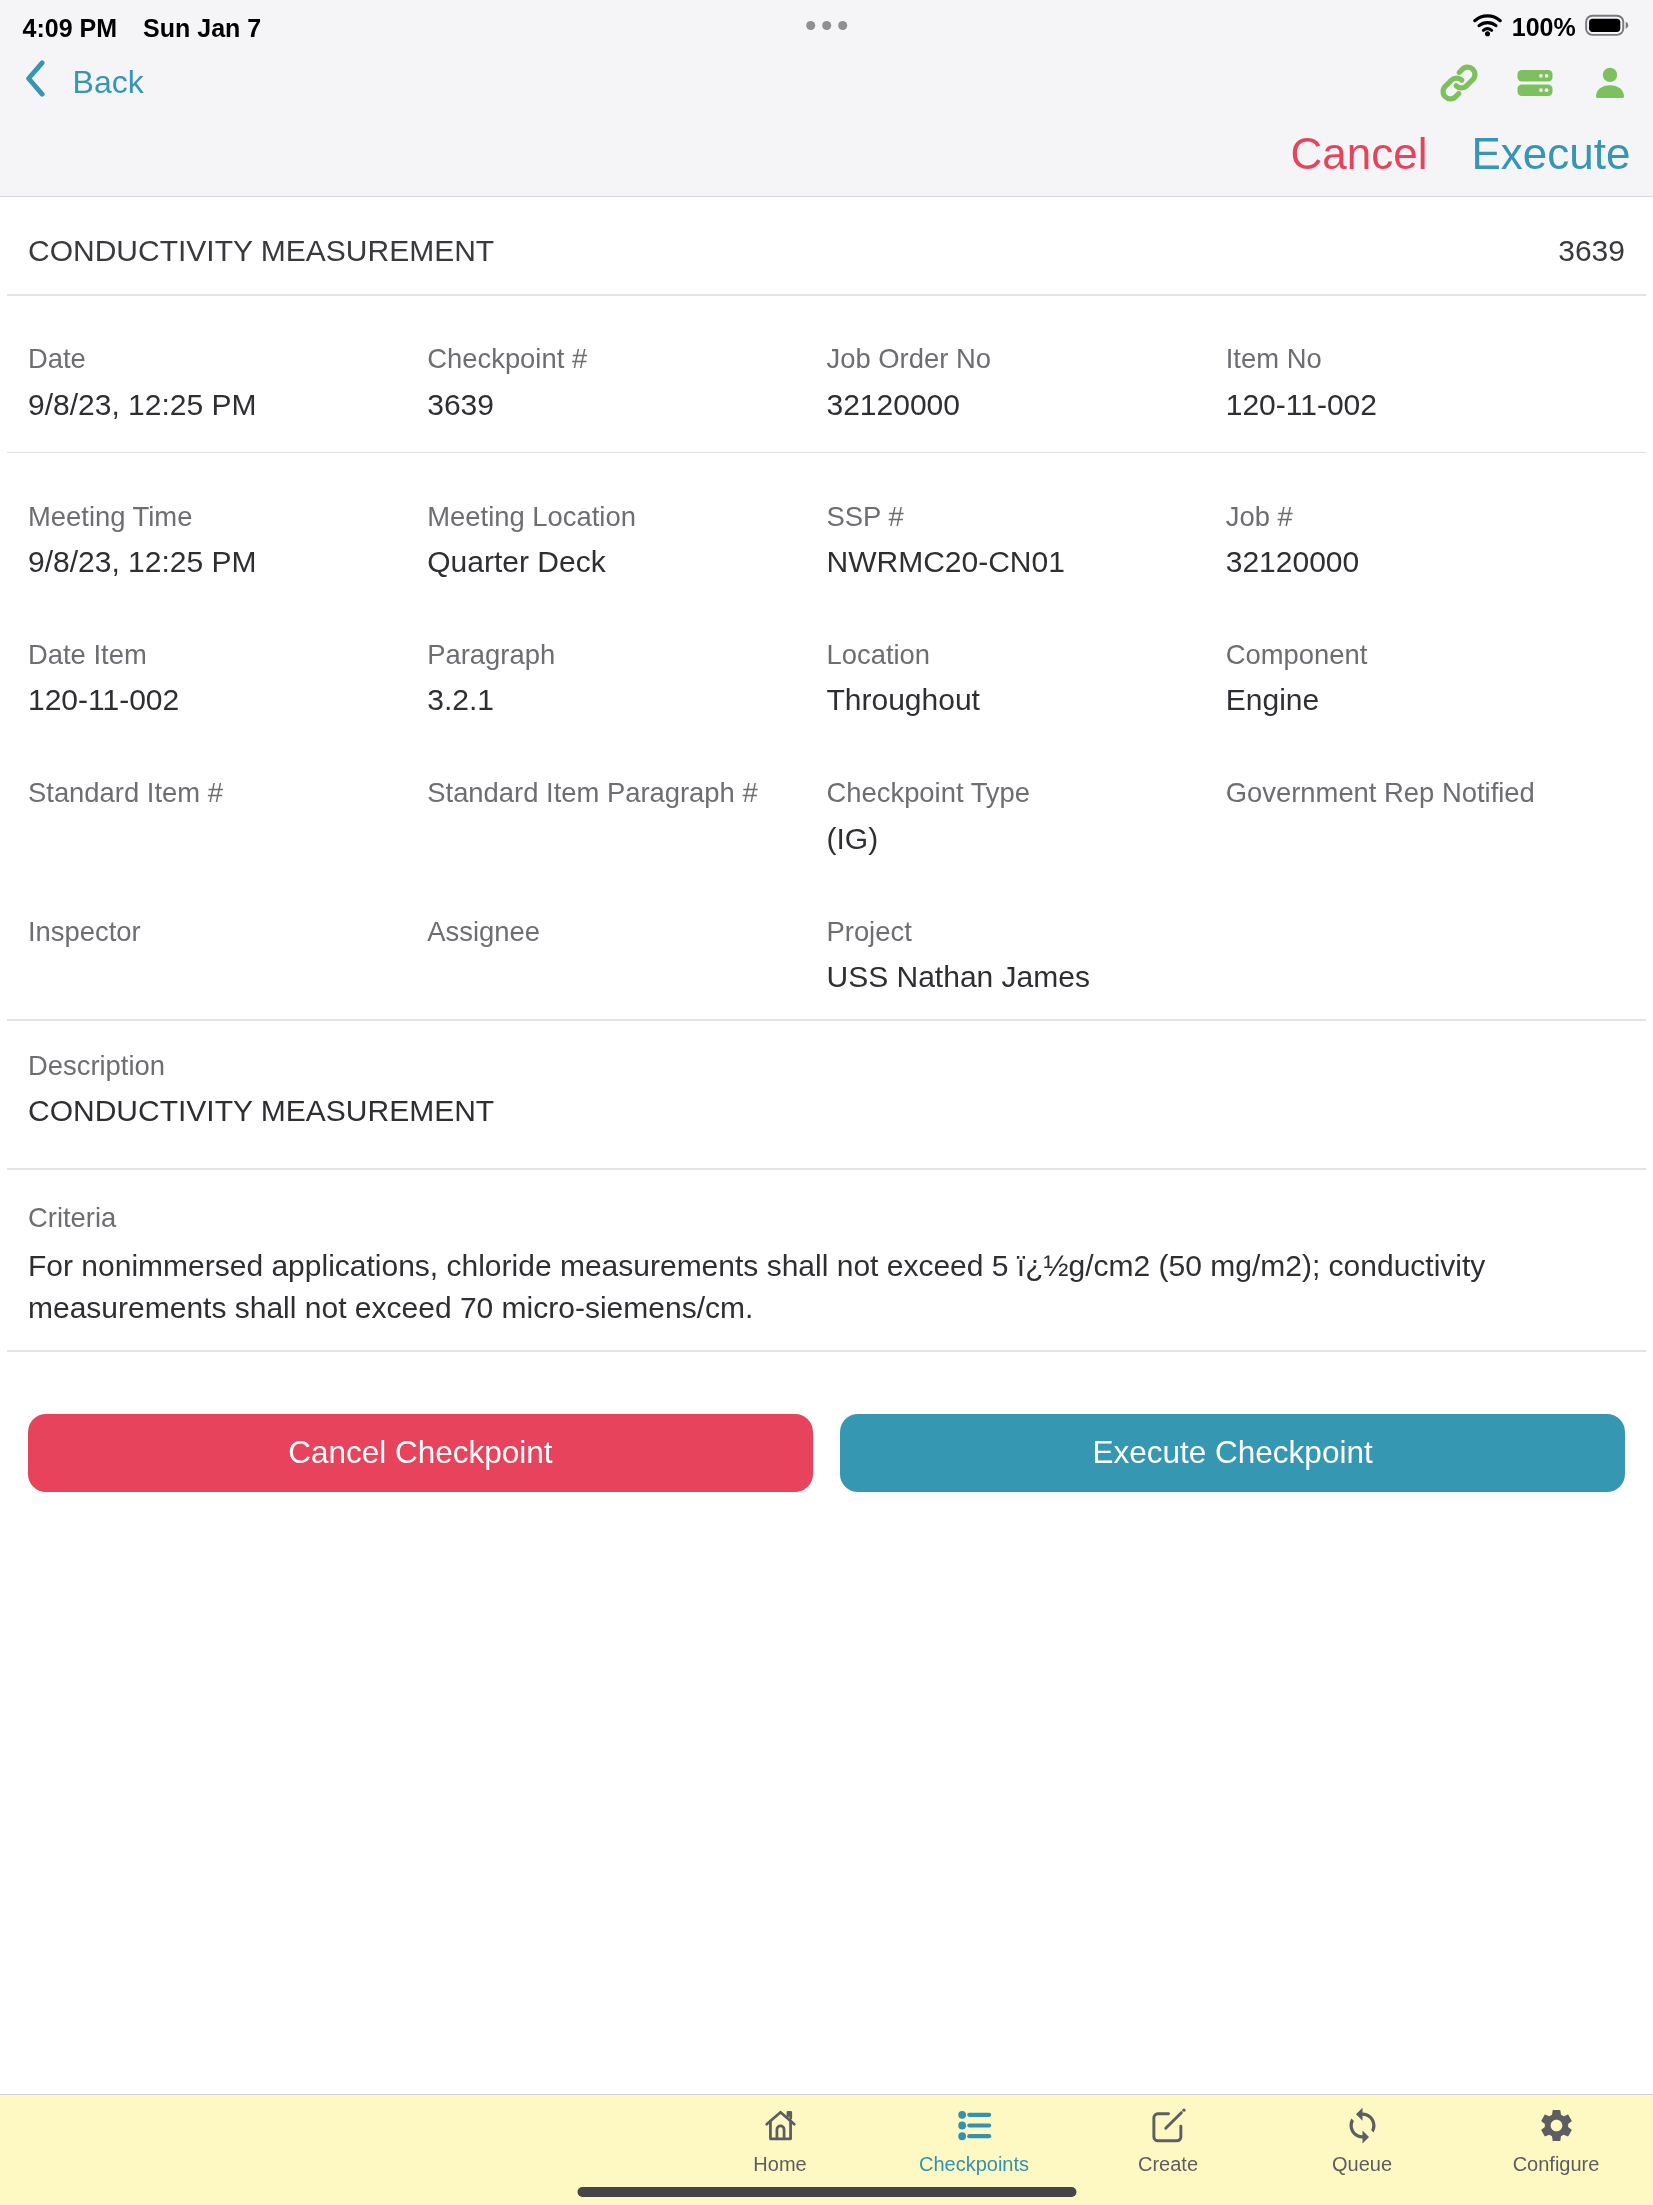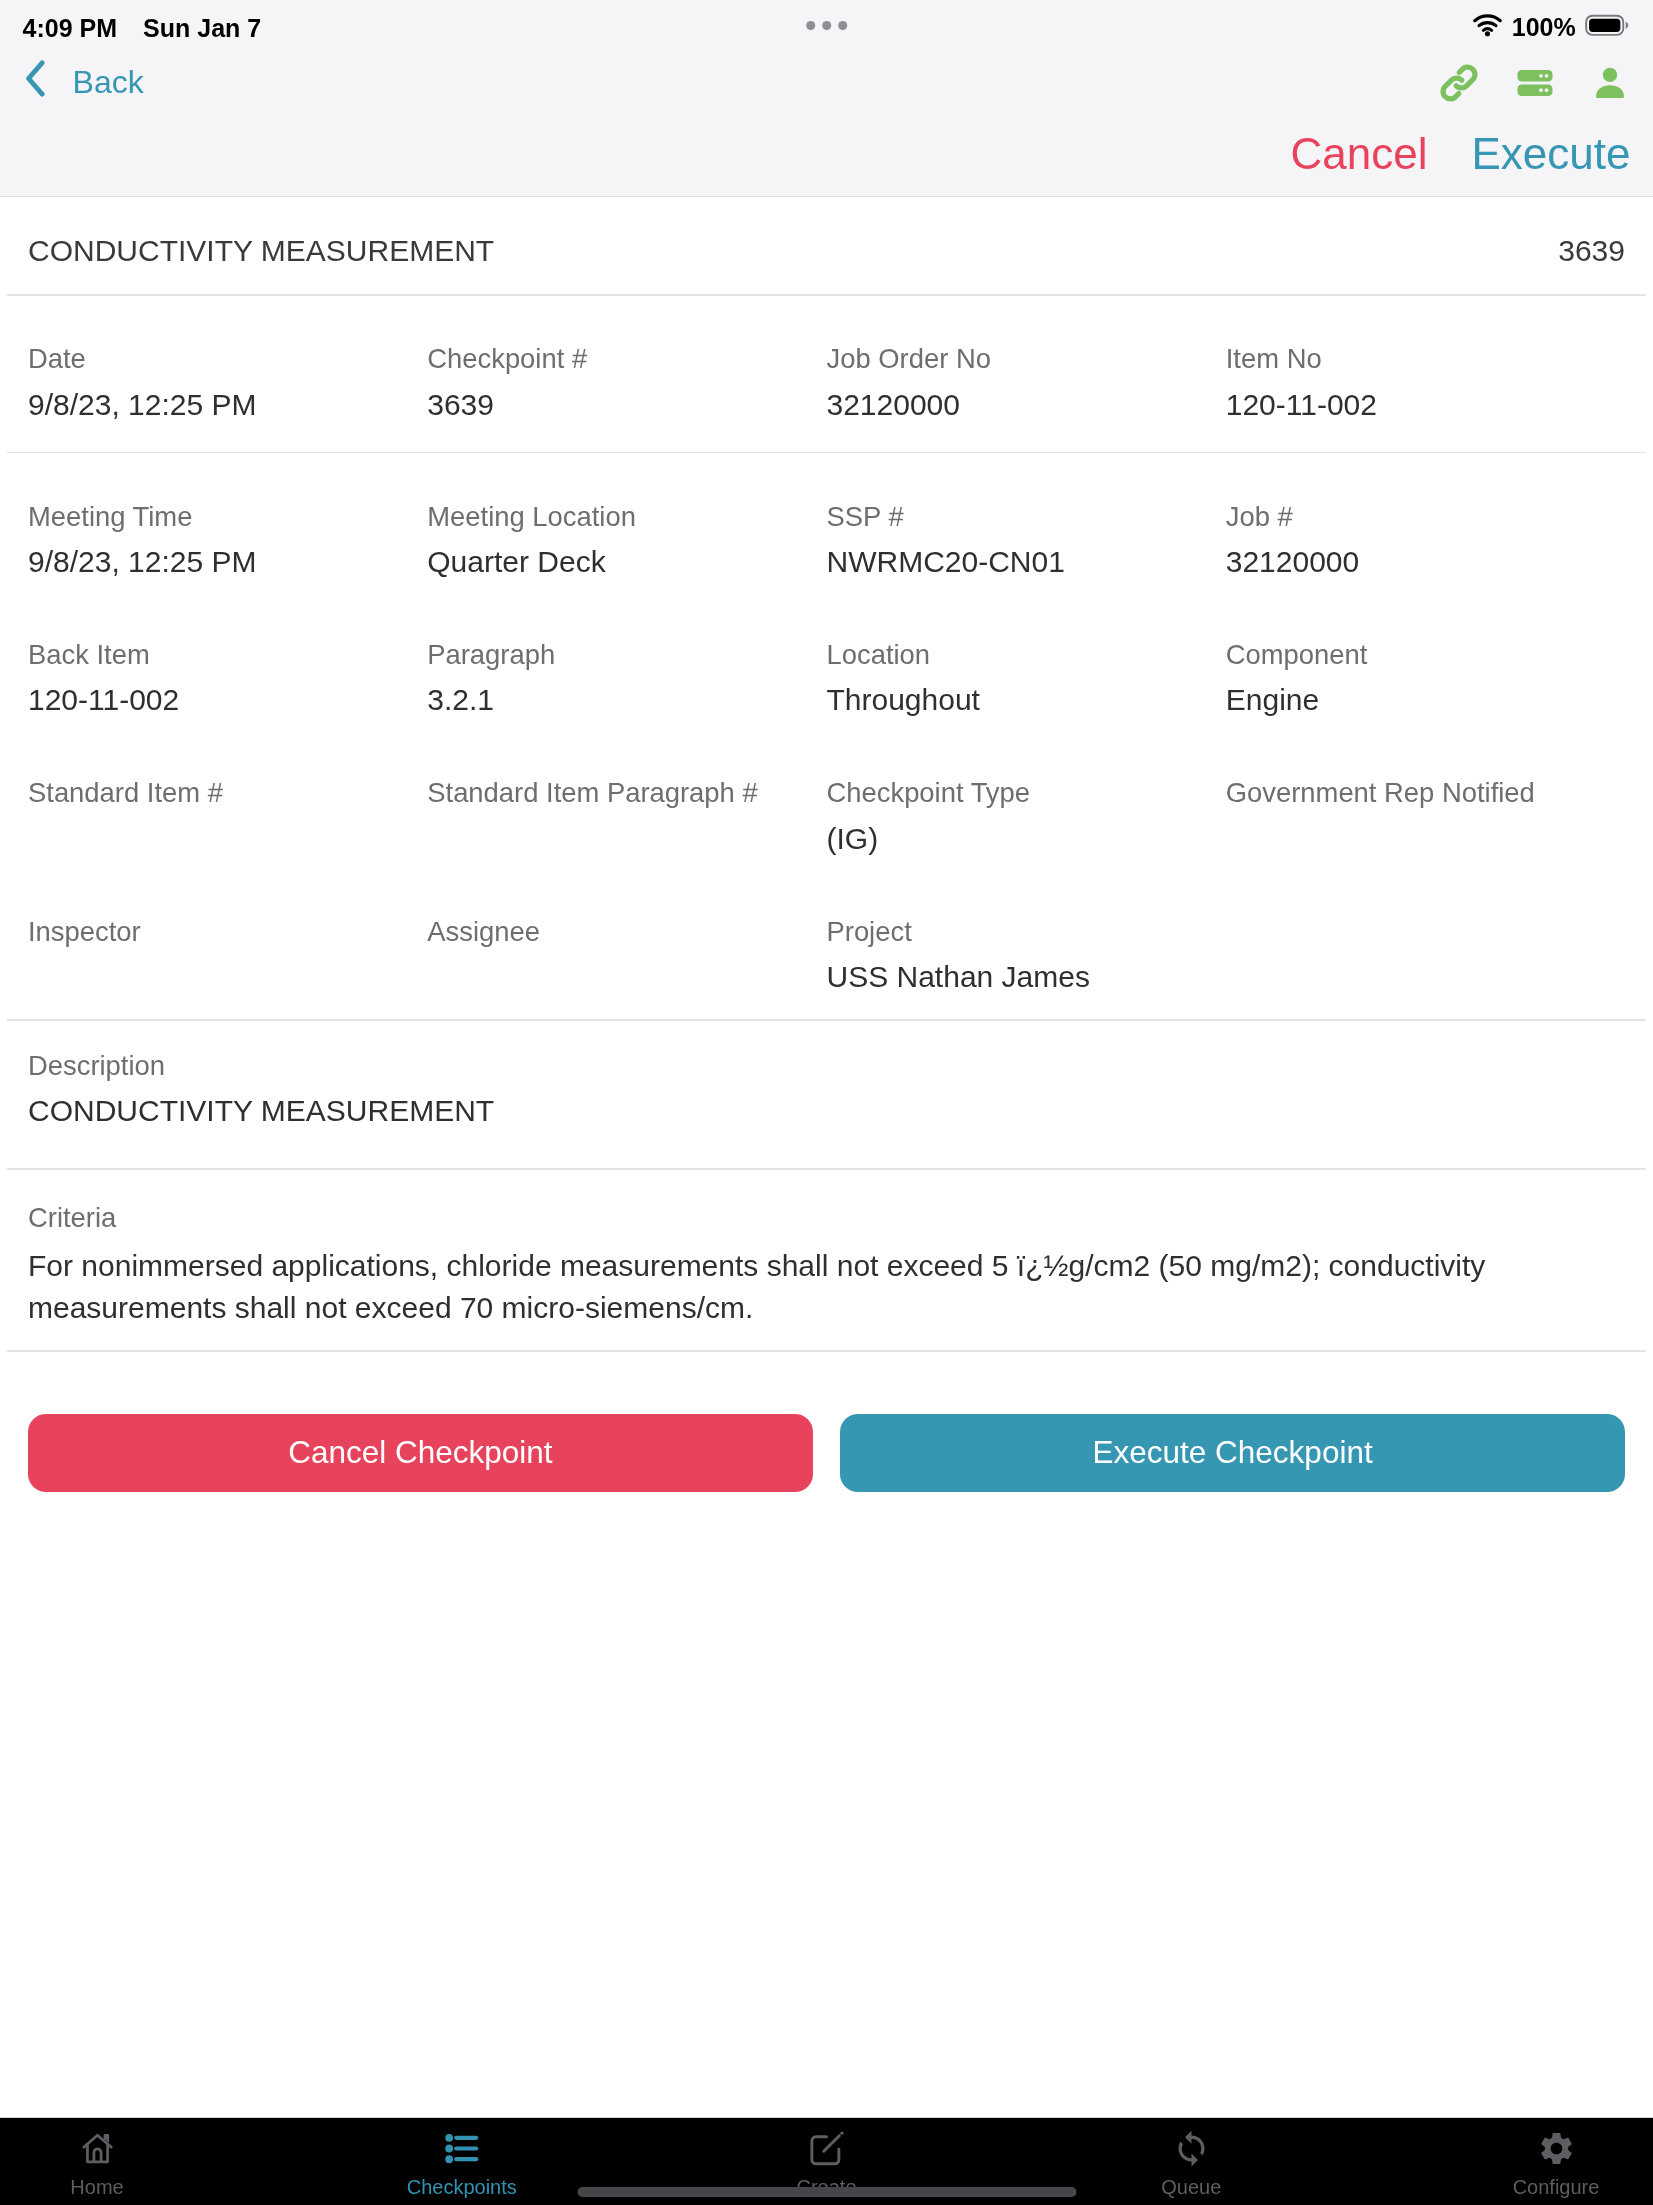--- a/index.html
+++ b/index.html
@@ -48,21 +48,21 @@
   .criteria-block { padding:32px 0 21px; }
   .criteria-block .label { font-size:27.4px; line-height:32px; color:#6d6d72; margin-bottom:11.3px; }
   .criteria-block .value { font-size:30px; line-height:42px; color:#2f2f33; }
 
   .btn-row { margin-top:62px; display:flex; gap:27.4px; }
   .btn { flex:1; height:78px; border:none; border-radius:18px; display:flex; align-items:center; justify-content:center; font-family:inherit; font-size:31.5px; color:#ffffff; cursor:pointer; }
   .btn-cancel { background:#e8435c; }
   .btn-execute { background:#3697b2; }
 
   
-  .tabbar { position:absolute; left:0; right:0; bottom:0; height:88px; background:#000000; border-top:1.6px solid #d0d0d4; display:flex; justify-content:space-between; align-items:flex-start; padding-top:11.3px; }
+  .tabbar { position:absolute; left:0; right:0; bottom:0; height:111px; background:#fef9c3; border-top:1.6px solid #d0d0d4; display:flex; justify-content:flex-end; align-items:flex-start; padding-top:11.3px; }
   .tab { width:194px; display:flex; flex-direction:column; align-items:center; gap:8px; color:#5d5d62; cursor:pointer; }
   .tab .tab-label { font-size:20px; }
   .tab.active { color:#3193b1; }
   .tab svg { display:block; }
 
   .home-indicator { position:absolute; bottom:8px; left:50%; transform:translateX(-50%); width:499px; height:10.5px; border-radius:6.5px; background:#46464a; cursor:grab; }
 </style>
 </head>
 <body>
 
@@ -182,21 +182,21 @@
         <div class="label">SSP #</div>
         <div class="value">NWRMC20-CN01</div>
       </div>
       <div class="cell">
         <div class="label">Job #</div>
         <div class="value">32120000</div>
       </div>
     </div>
     <div class="grid-row">
       <div class="cell">
-        <div class="label">Back Item</div>
+        <div class="label">Date Item</div>
         <div class="value">120-11-002</div>
       </div>
       <div class="cell">
         <div class="label">Paragraph</div>
         <div class="value">3.2.1</div>
       </div>
       <div class="cell">
         <div class="label">Location</div>
         <div class="value">Throughout</div>
       </div>

